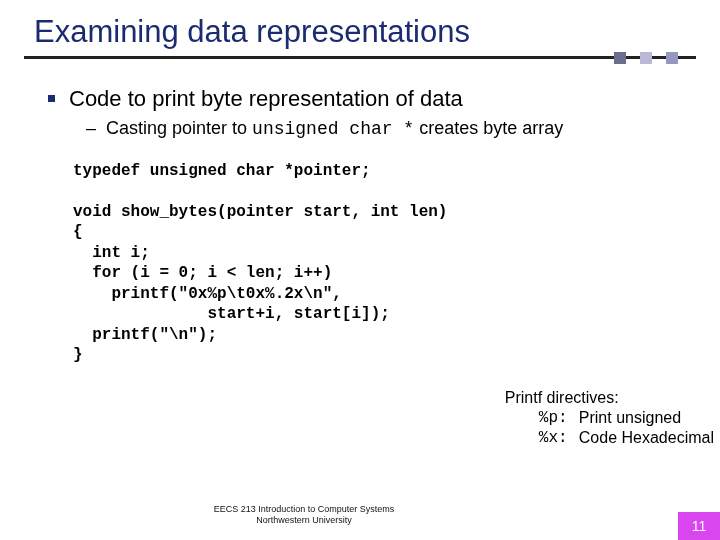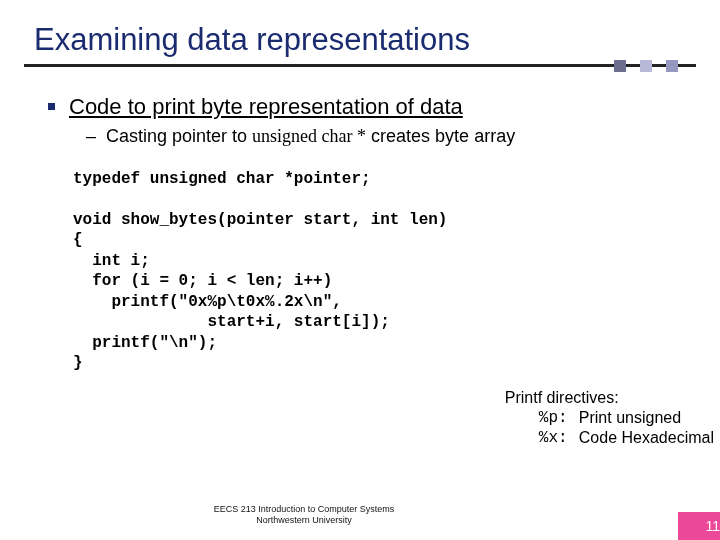--- a/index.html
+++ b/index.html
@@ -10,21 +10,21 @@
     background: #fff;
     font-family: Arial, Helvetica, sans-serif;
     position: relative;
     overflow: hidden;
   }
   .slide {
     width: 720px;
     height: 540px;
     position: relative;
     box-sizing: border-box;
-    padding: 22px 34px 0 34px;
+    padding: 14px 34px 0 34px;
   }
   .title {
     font-size: 31px;
     color: #1b2b70;
     font-weight: 400;
     margin: 0 0 6px 0;
     letter-spacing: 0px;
   }
   .rule-wrap {
     position: relative;
@@ -46,40 +46,39 @@
     top: -4px;
   }
   .sq1 { right: 60px; background: #6b6e8f; }
   .sq2 { right: 34px; background: #b7b9d7; }
   .sq3 { right: 8px;  background: #9698c0; }
 
   .b1 {
     font-size: 22px;
     color: #000;
     margin: 0 0 6px 14px;
-    text-decoration: underline;
   }
   .dot {
     display: inline-block;
     width: 7px; height: 7px;
     background: #1b2b70;
     vertical-align: middle;
     margin-right: 14px;
     margin-top: -3px;
   }
   .b2 {
     font-size: 18px;
     color: #000;
     margin: 0 0 22px 52px;
   }
   .dash {
     margin-right: 10px;
   }
   .mono-inline {
-    font-family: Liberation Serif, serif;
+    font-family: Liberation Mono, monospace;
   }
   .code {
     font-family: "Courier New", monospace;
     font-size: 16px;
     font-weight: bold;
     white-space: pre;
     color: #000;
     margin-left: 39px;
     line-height: 1.28;
   }
@@ -110,24 +109,24 @@
     font-size: 9px;
     color: #111;
     line-height: 1.2;
   }
   .pagenum {
     position: absolute;
     right: 0;
     bottom: 0;
     width: 42px;
     height: 28px;
-    background: #ec4899;
+    background: #d946ef;
     color: #fff;
     font-size: 14px;
-    text-align: right;
+    text-align: center;
     line-height: 28px;
   }
 </style>
 </head>
 <body>
 
 <div class="slide">
 
   <h1 class="title">Examining data representations</h1>
 

